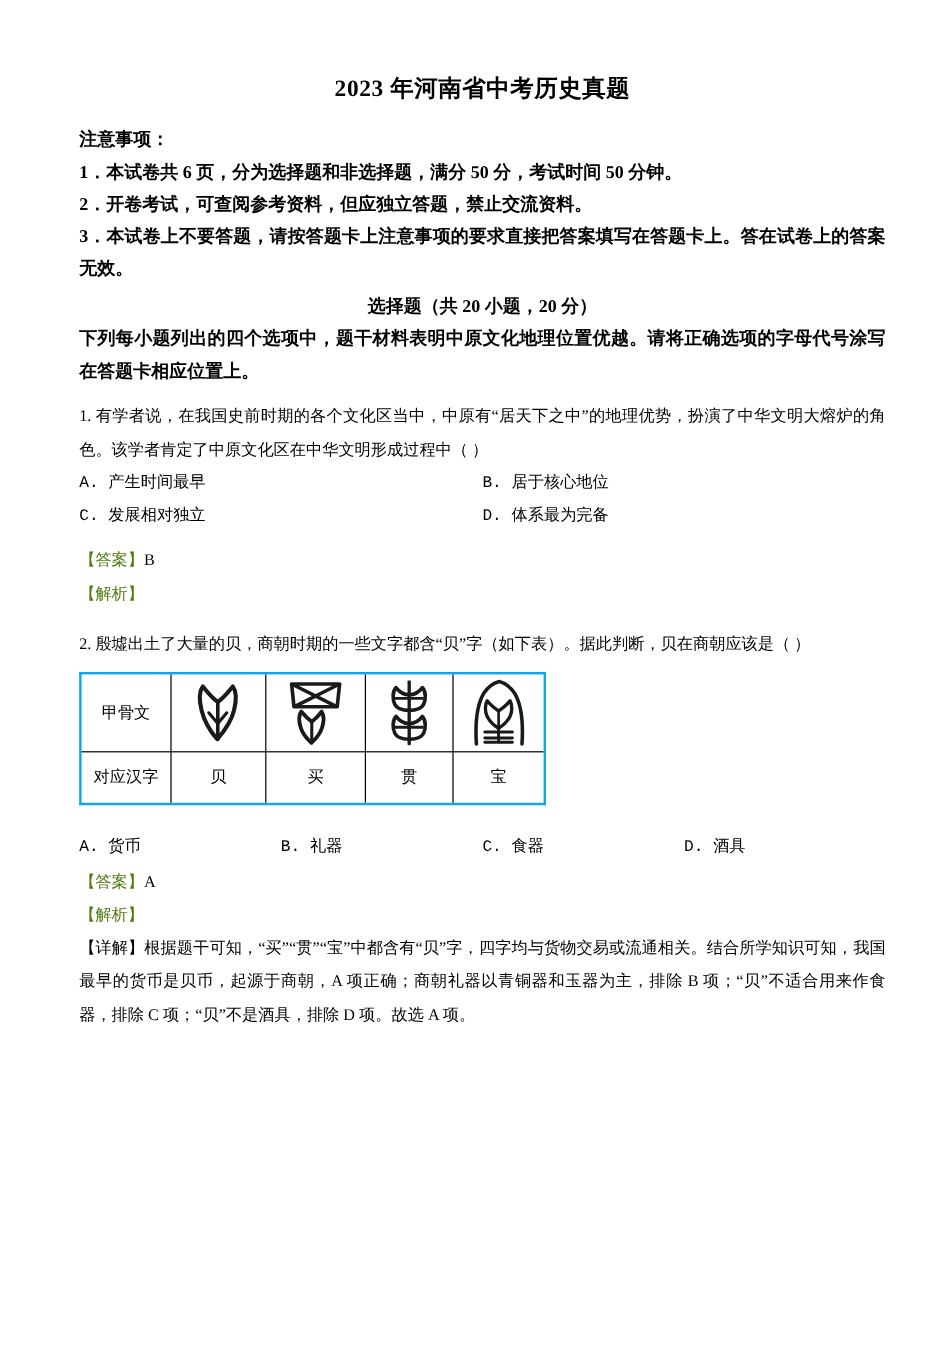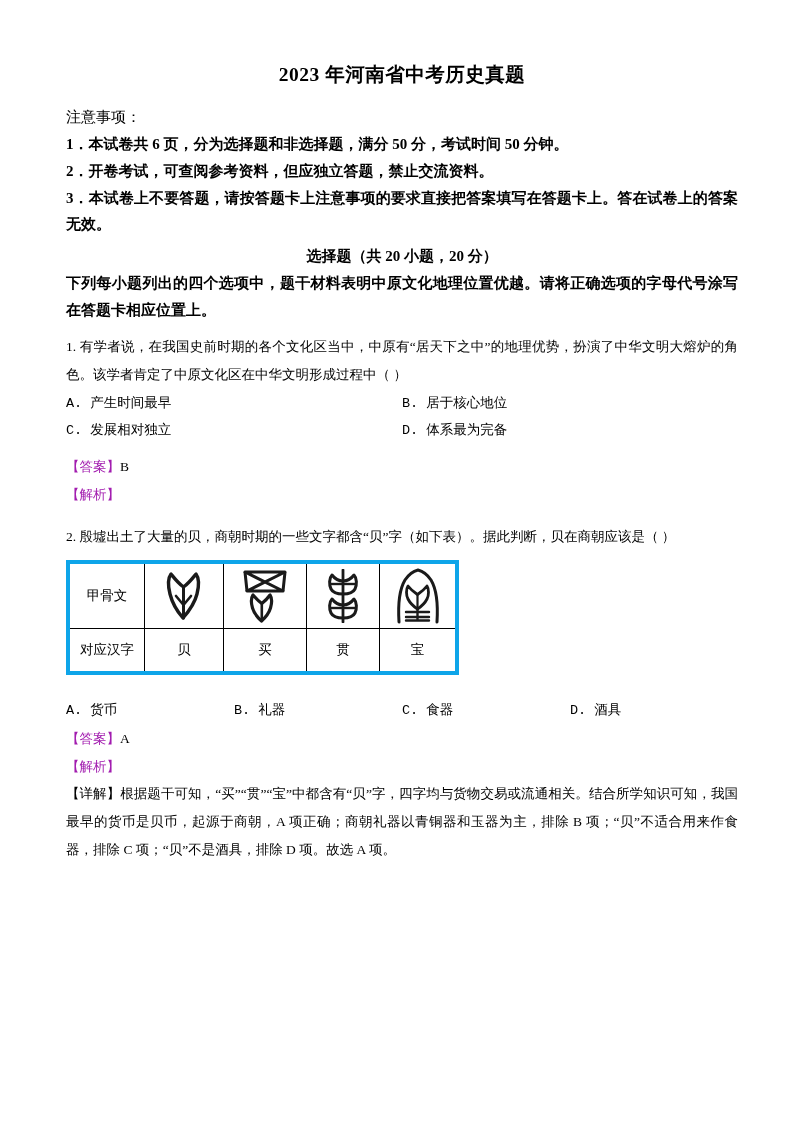--- a/index.html
+++ b/index.html
@@ -25,21 +25,21 @@
   .doc-title {
     text-align: center;
     font-size: 19.5px;
     font-weight: bold;
     letter-spacing: 0.5px;
     margin: 0 0 18px 0;
     line-height: 1.3;
   }
   .notice-heading {
     font-size: 15px;
-    font-weight: normal;
+    font-weight: bold;
     line-height: 1.6;
     margin: 0 0 2px 0;
   }
   .notice-item {
     font-size: 15px;
     font-weight: bold;
     line-height: 1.78;
     margin: 0;
     text-align: justify;
     text-justify: inter-ideograph;
@@ -75,21 +75,21 @@
   }
   .opt-row.two-col > .opt { width: 50%; }
   .opt-row.four-col > .opt { width: 25%; }
   .opt { white-space: nowrap; }
   .ans-line {
     font-size: 13.5px;
     line-height: 2.05;
     margin: 0;
   }
   .tag {
-    color: #a21caf;
+    color: #4d7c0f;
   }
   .tag-val {
     color: #000000;
   }
   .explain {
     font-size: 13.5px;
     line-height: 2.05;
     margin: 0;
     text-align: justify;
     text-justify: inter-ideograph;
@@ -97,21 +97,21 @@
   .gap-sm { height: 8px; }
   .gap-md { height: 14px; }
   .gap-tbl-top { height: 9px; }
   .gap-tbl-bot { height: 22px; }
 
   
   table.oracle {
     border-collapse: collapse;
     margin: 0;
     table-layout: fixed;
-    border: 4px solid #0ea5e9;
+    border: 2px solid #0ea5e9;
   }
   table.oracle td {
     border: 1px solid #000;
     text-align: center;
     vertical-align: middle;
     font-size: 13.5px;
   }
   td.lbl { width: 72px; height: 62px; }
   td.g1 { width: 76px; }
   td.g2 { width: 80px; }

